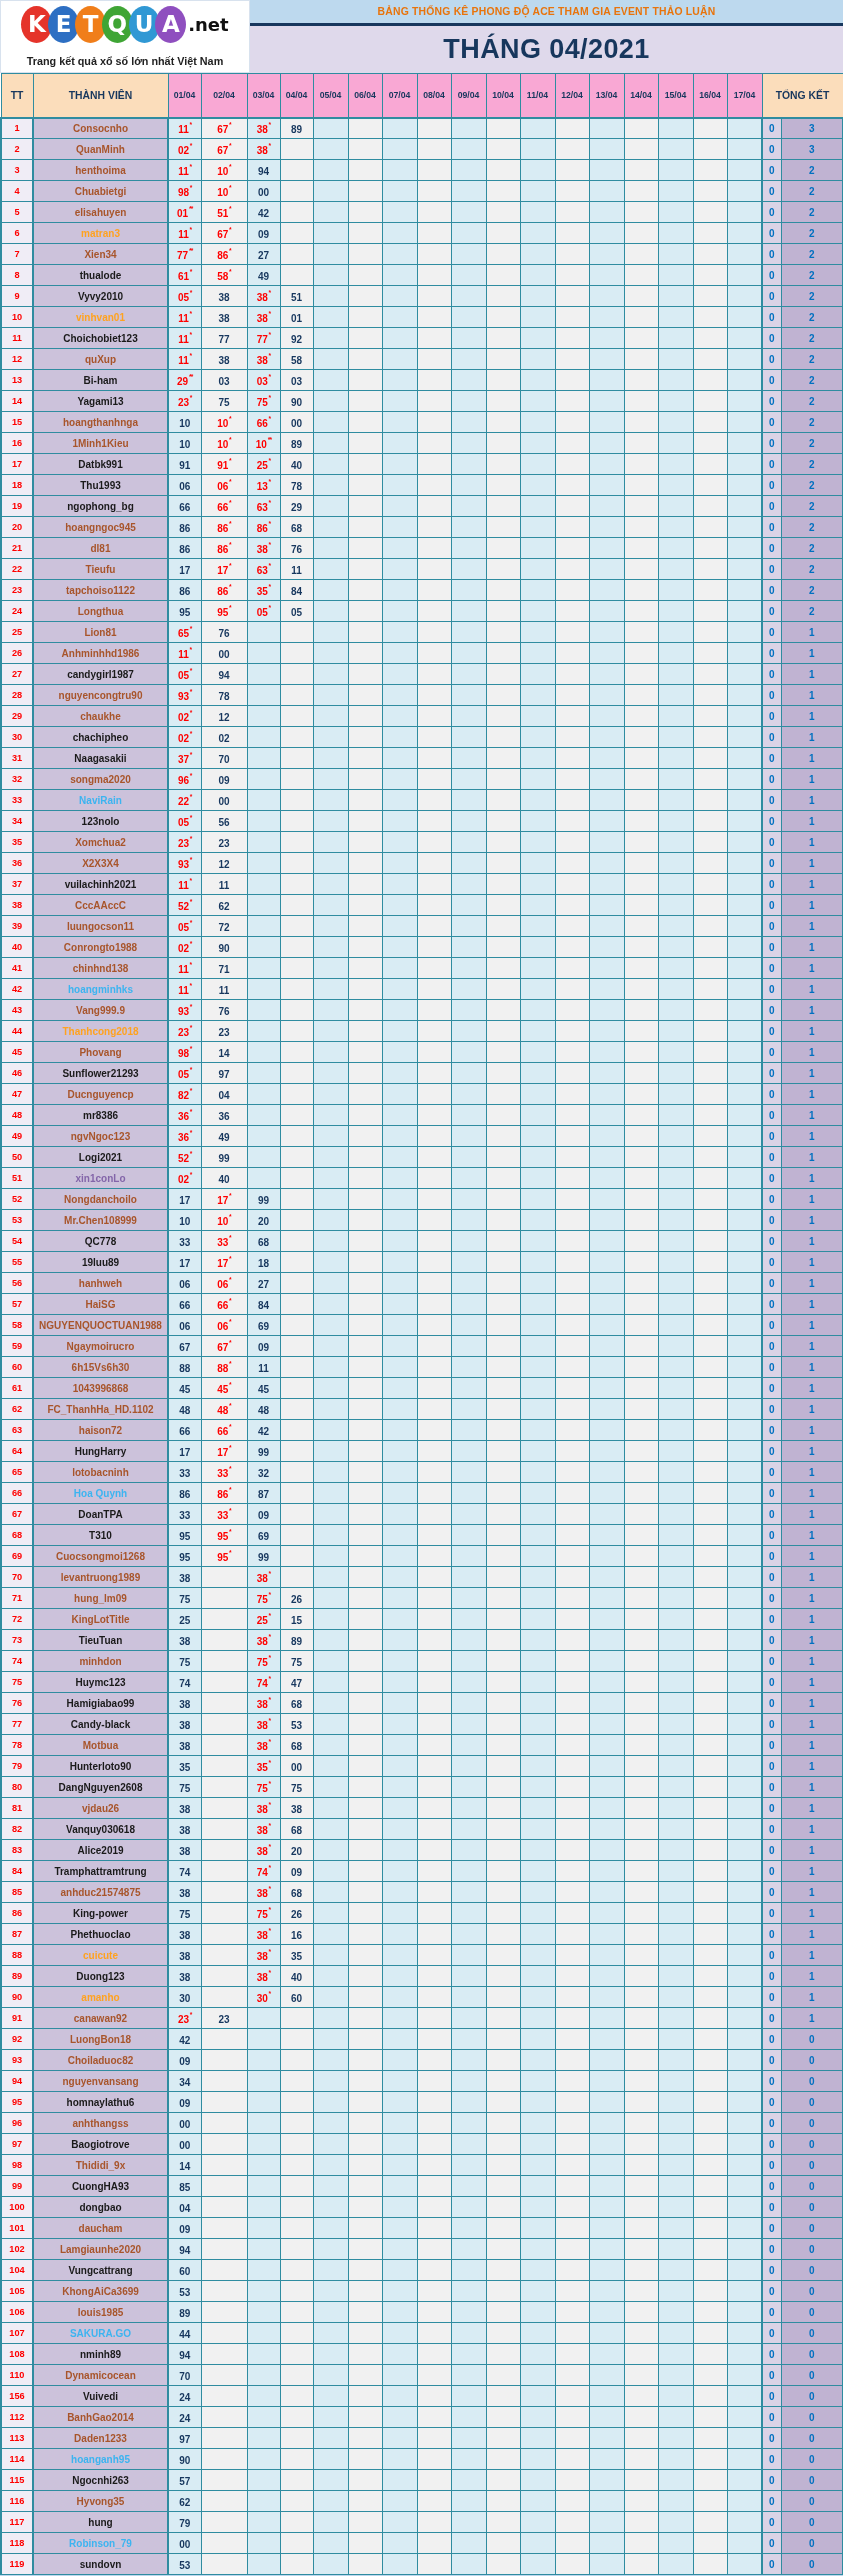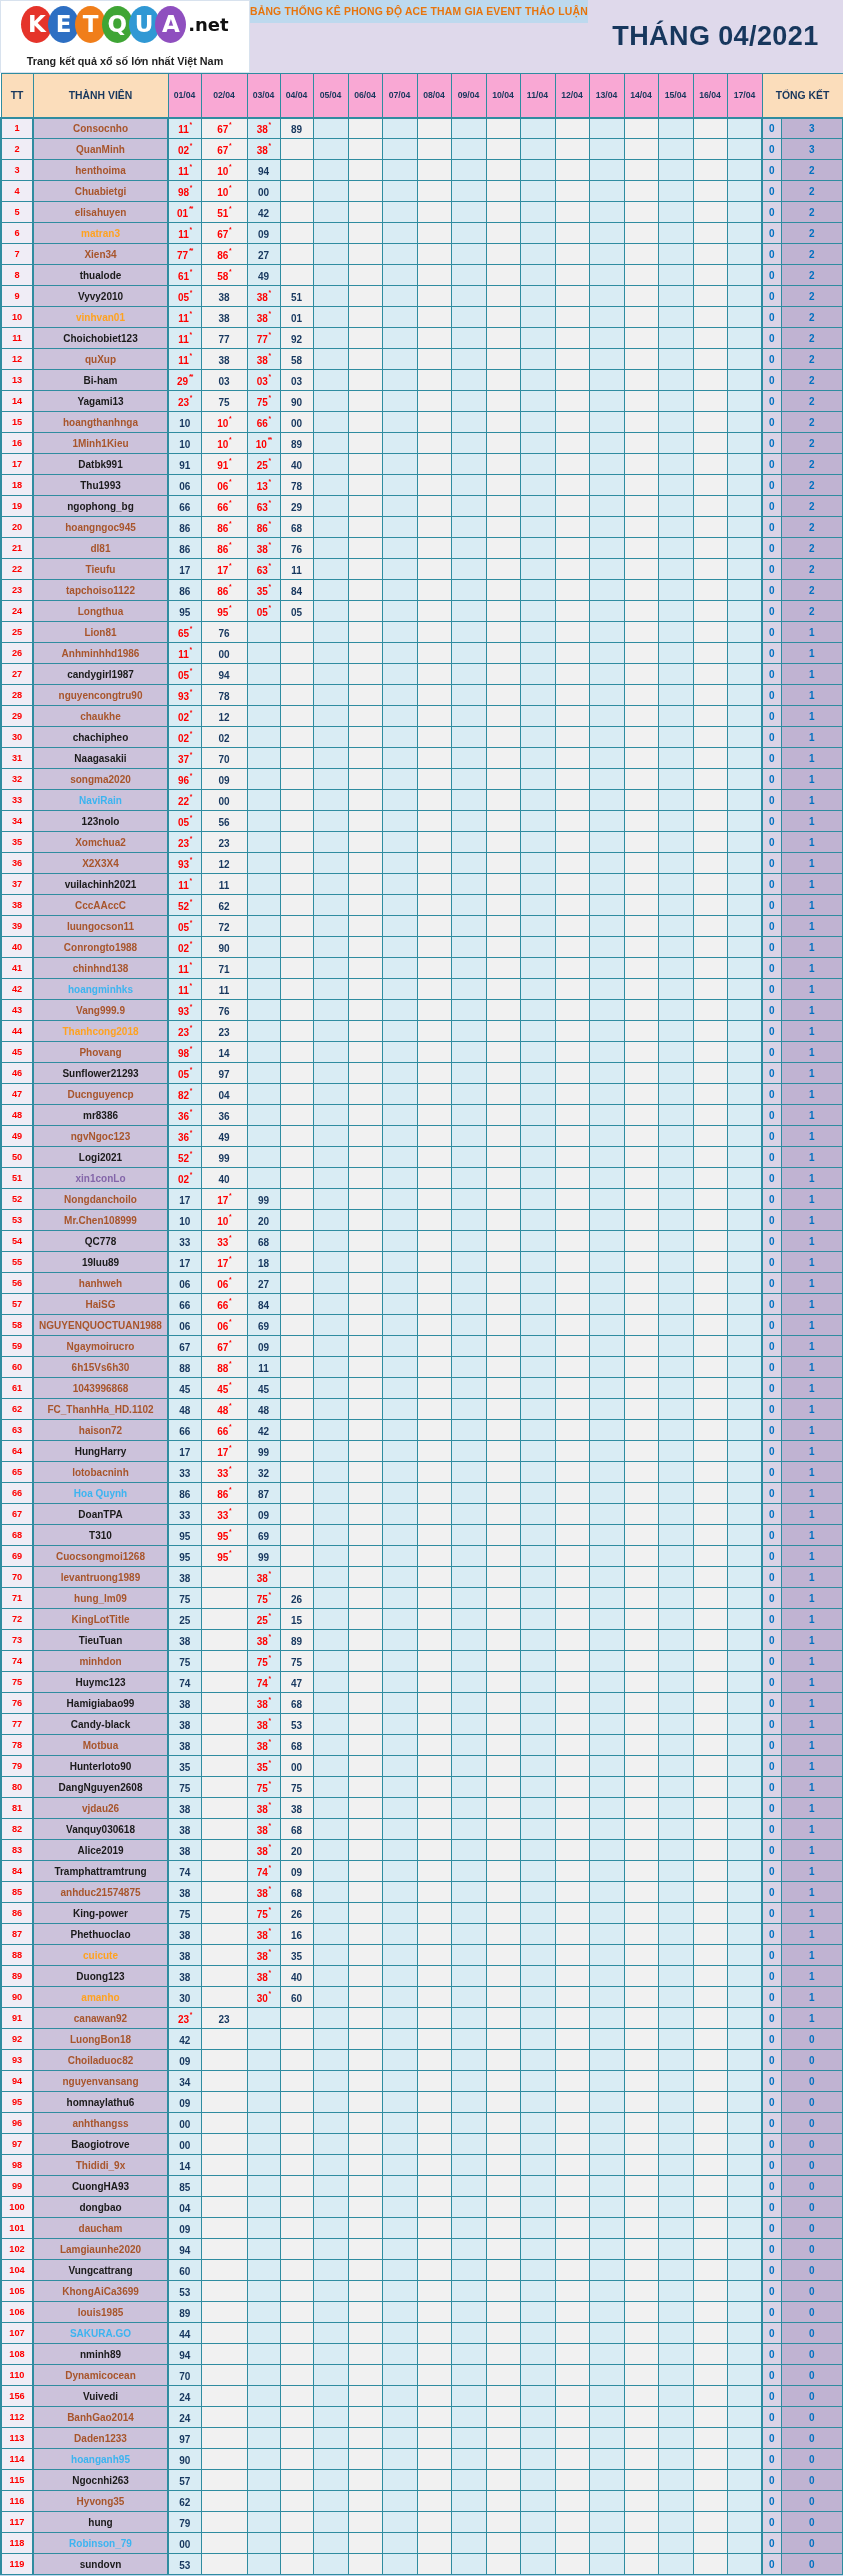--- a/index.html
+++ b/index.html
@@ -8,21 +8,21 @@
   .hdr{display:flex;width:843px;height:73px;background:#DFD9EB;}
   .logo-box{width:250px;height:73px;background:#ffffff;box-sizing:border-box;
     border:0.8px solid #d8e2ee;display:flex;flex-direction:column;align-items:center;justify-content:center;}
   .logo-line{display:flex;align-items:center;}
   .logo-letter{display:inline-block;width:31px;height:37px;border-radius:50%;color:#fff;
     font-weight:bold;font-size:23px;line-height:37px;text-align:center;margin-left:-4.2px;
     font-family:"DejaVu Sans",sans-serif;}
   .logo-letter:first-child{margin-left:0;}
   .logo-suffix{color:#111;font-weight:bold;font-size:18px;margin-left:1.7px;font-family:"DejaVu Sans",sans-serif;}
   .logo-tagline{color:#222;font-size:10.8px;font-weight:bold;margin-top:12px;}
-  .hdr-right{flex:1;display:flex;flex-direction:row;}
+  .hdr-right{flex:1;display:flex;flex-direction:column;}
   .banner{height:23px;background:#BDD9EE;color:#E8740C;font-weight:bold;font-size:10.4px;
     display:flex;align-items:center;justify-content:center;letter-spacing:0.2px;}
   .hdr-divider{height:2.5px;background:#17375D;}
   .big-title{flex:1;background:#DFD9EB;color:#17375D;font-weight:bold;font-size:27px;
     display:flex;align-items:center;justify-content:center;letter-spacing:0.4px;}
   
   table{border-collapse:collapse;table-layout:fixed;width:843px;background:#fff;}
   td,th{border:1.7px solid #2F8CA0;overflow:hidden;white-space:nowrap;padding:0;text-align:center;}
   tr{height:21px;}
   thead tr{height:44px;}

